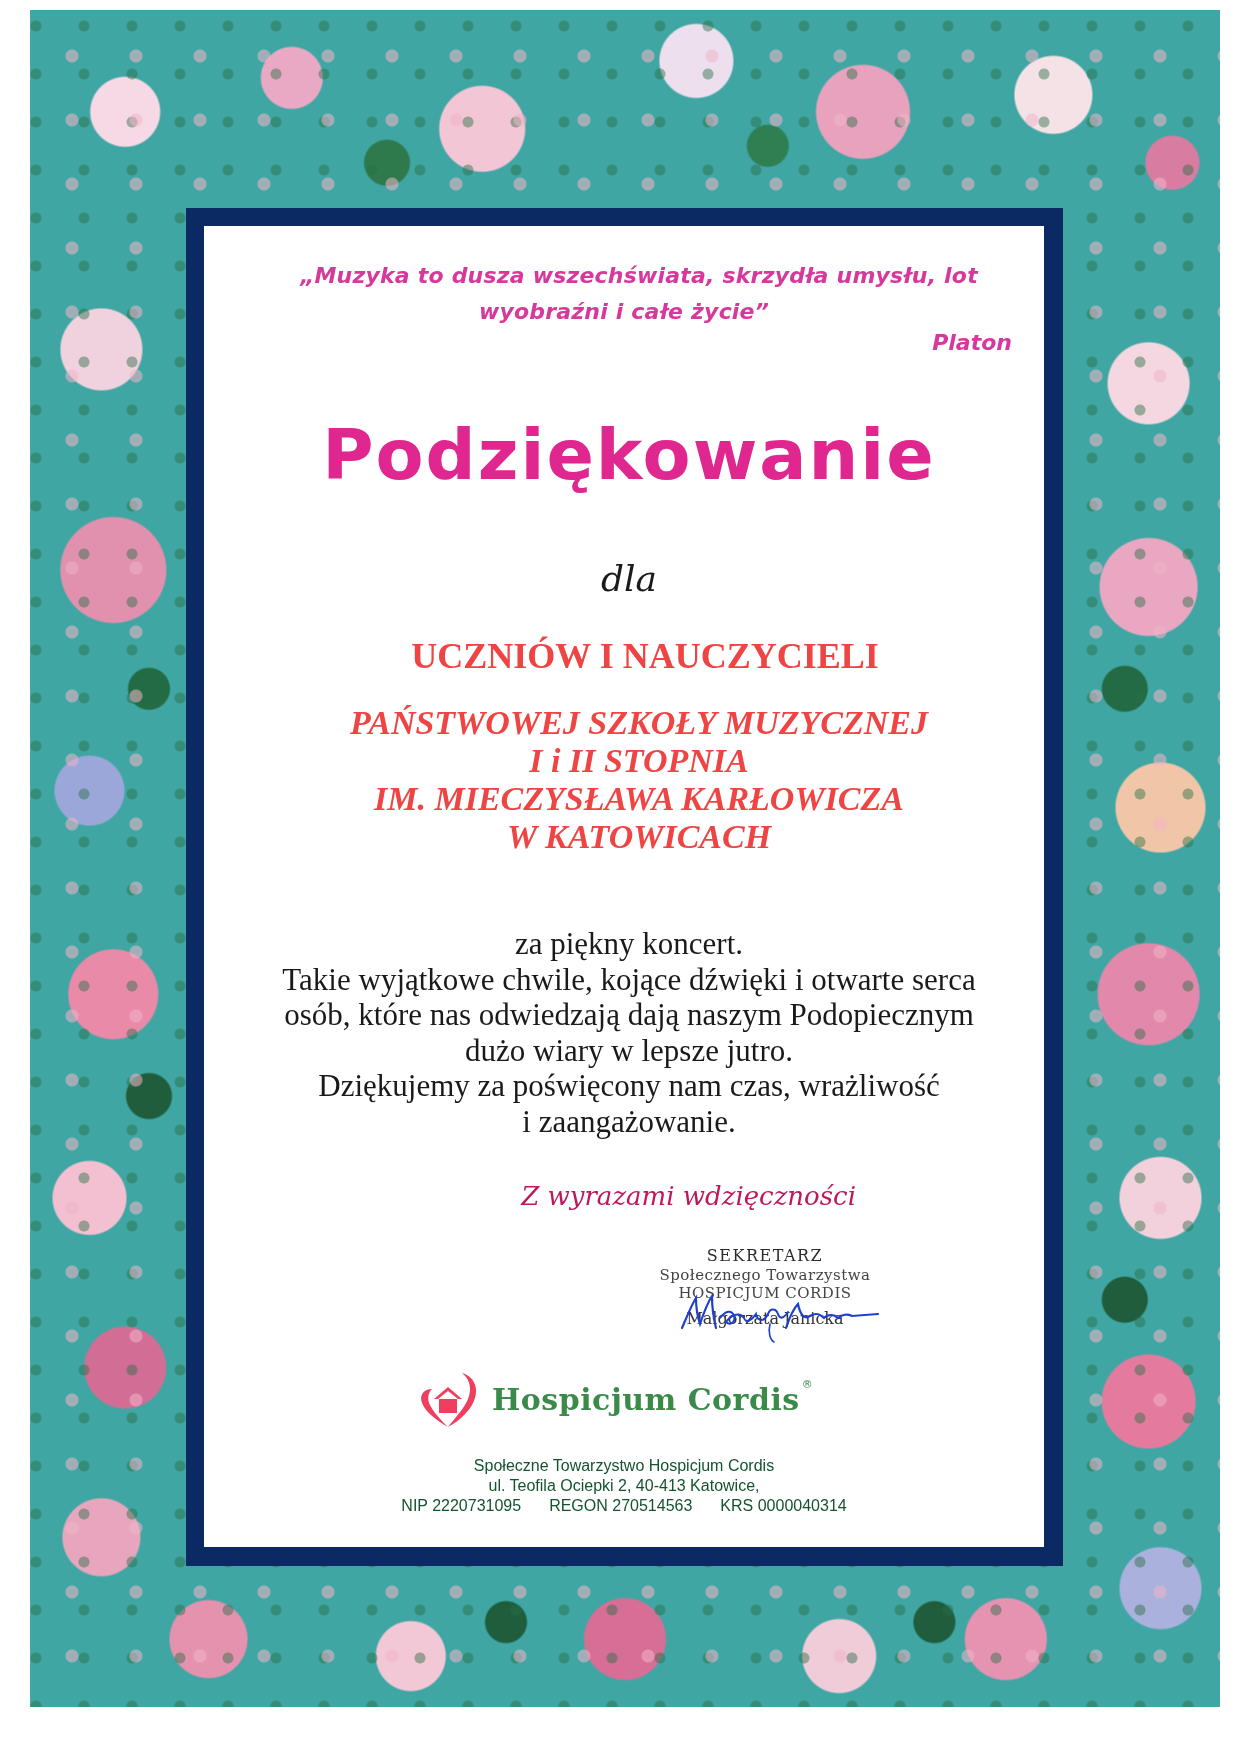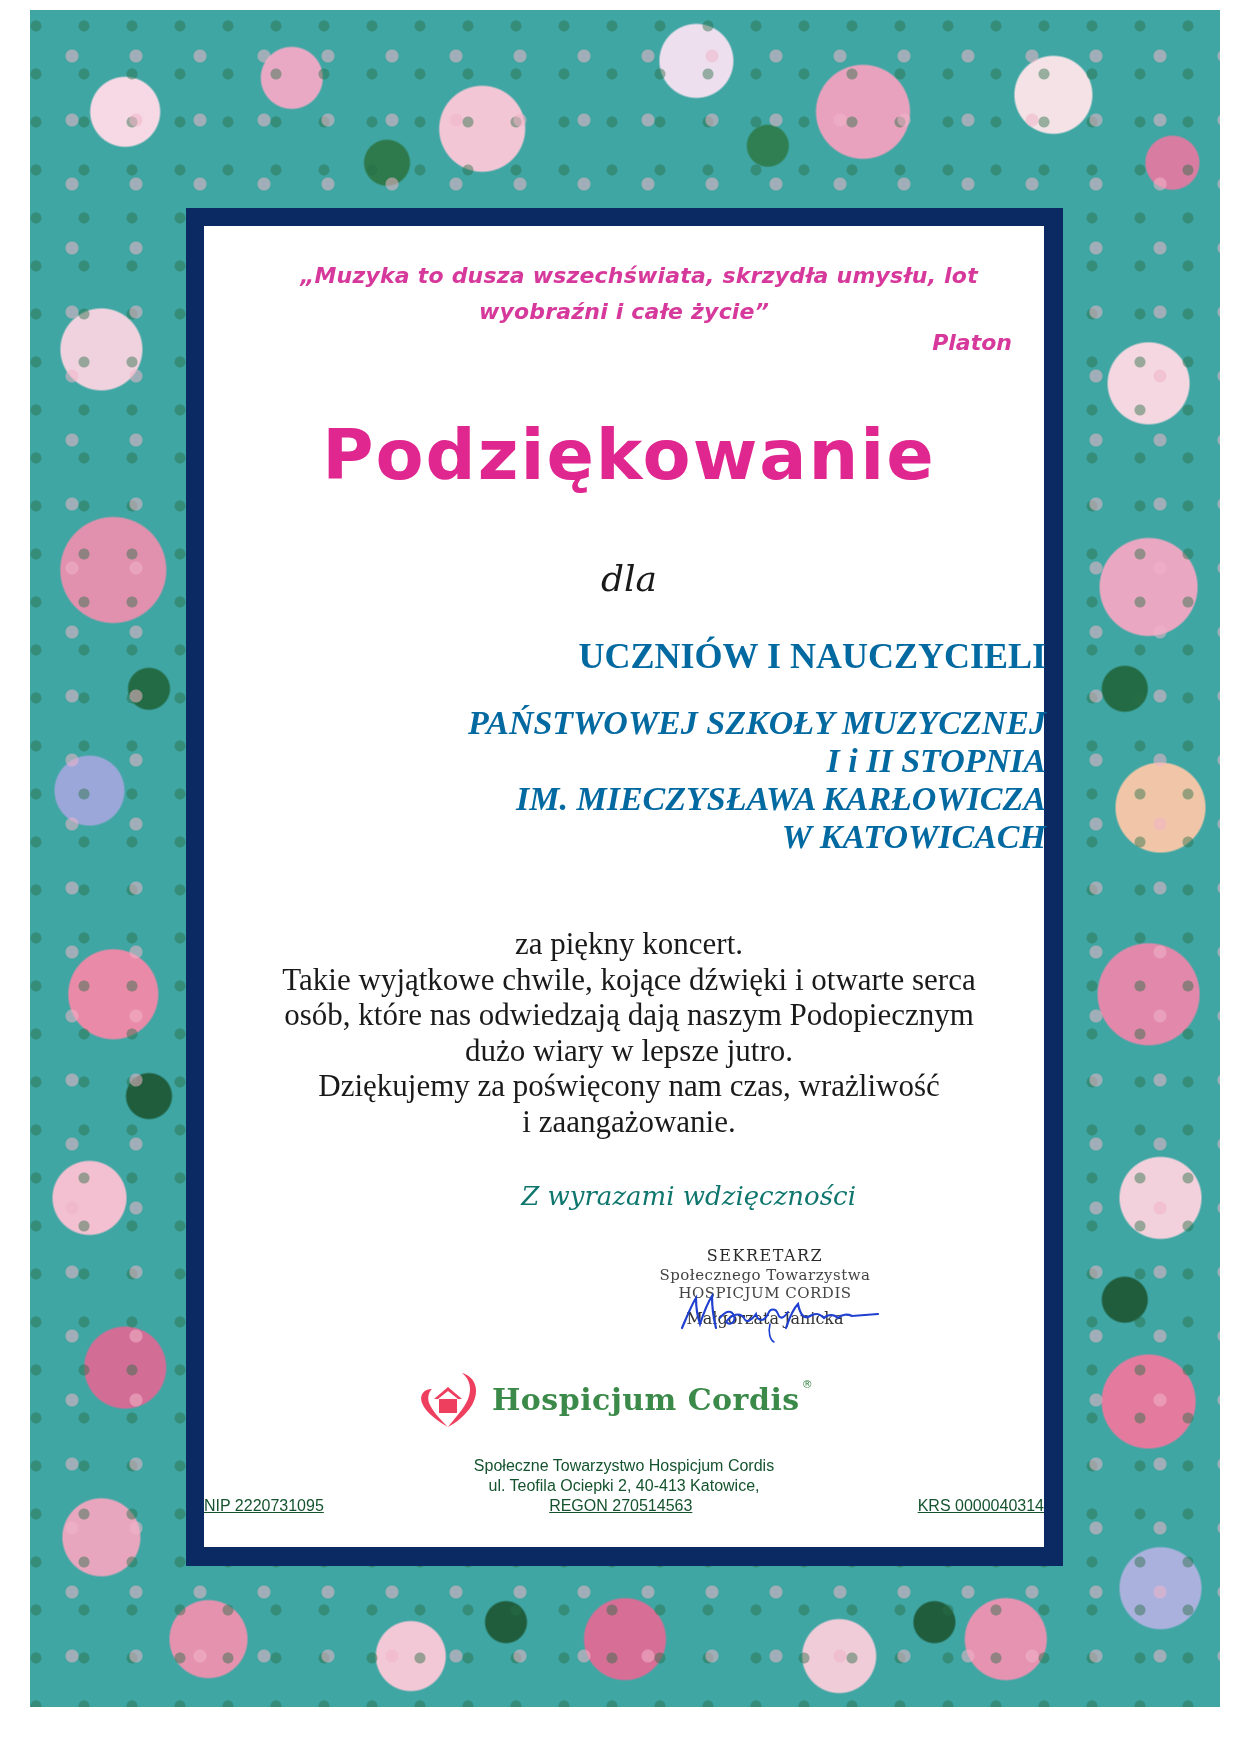--- a/index.html
+++ b/index.html
@@ -143,27 +143,27 @@
       text-align: center;
       font-family: "DejaVu Serif", serif;
       font-style: italic;
       font-size: 36px;
       color: #1a1a1a;
       padding-left: 10px;
     }
 
     .recipients {
       position: absolute;
-      left: 2px;
+      left: 11px;
       width: 100%;
       top: 410px;
-      text-align: right;
+      text-align: center;
       font-family: "Liberation Serif", serif;
       font-weight: bold;
-      color: #0369a1;
+      color: #ef4444;
     }
     .recipients .main {
       font-size: 36px;
       line-height: 40px;
       padding-left: 20px;
     }
     .recipients .school {
       margin-top: 28px;
       font-style: italic;
       font-size: 34px;
@@ -186,21 +186,21 @@
     }
     .body-text span { display: block; }
 
     .closing {
       position: absolute;
       right: 188px;
       top: 955px;
       font-family: "DejaVu Serif", serif;
       font-style: italic;
       font-size: 26px;
-      color: #0f766e;
+      color: #be185d;
       white-space: nowrap;
     }
 
     .signature-block {
       position: absolute;
       left: 446px;
       top: 1020px;
       width: 230px;
       text-align: center;
       font-family: "DejaVu Serif", serif;
@@ -273,23 +273,22 @@
       top: 1230px;
       text-align: center;
       font-family: "Liberation Sans", sans-serif;
       font-size: 16px;
       line-height: 20px;
       color: #14532d;
     }
     .footer span { display: block; }
     .footer .ids {
       display: flex;
-      justify-content: space-between;
+      justify-content: center;
       gap: 28px;
-      text-decoration: underline;
     }
     .footer .ids span { display: inline; }
   </style>
 </head>
 <body>
 
 <div class="page">
 
   <div class="floral"></div>
 

